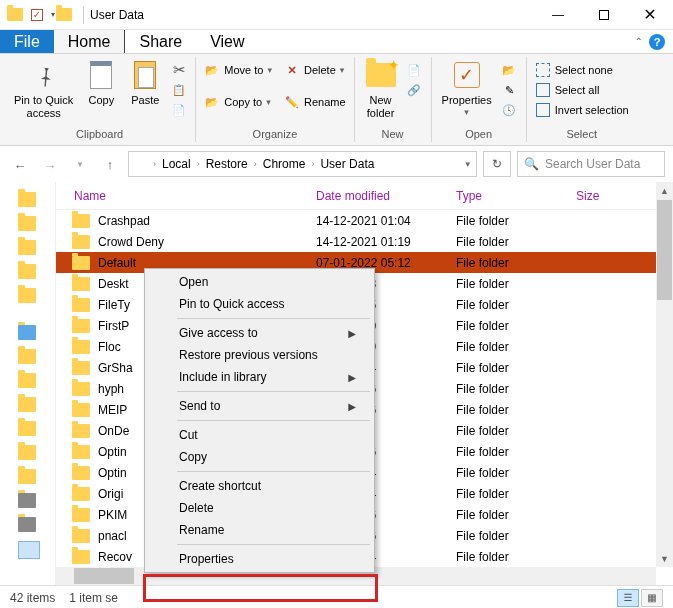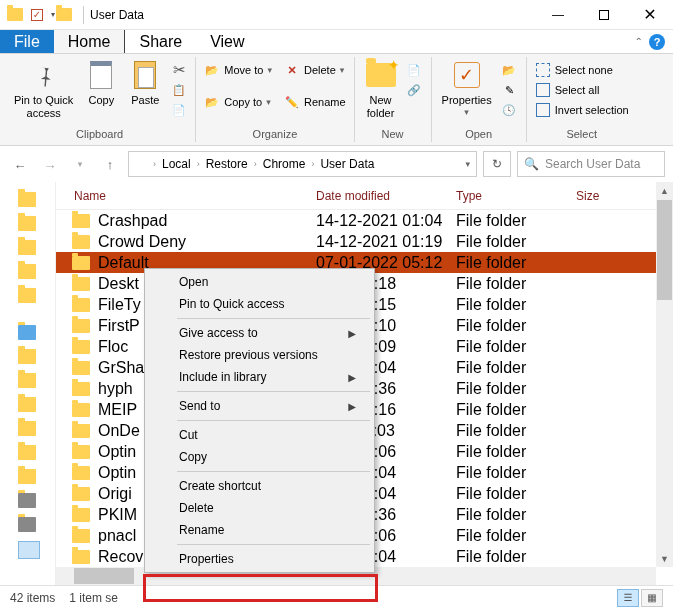--- a/index.html
+++ b/index.html
@@ -50,27 +50,27 @@
 .pathbox .car { color: #888; font-size: 9px; padding: 0 4px; }
 .refresh { width: 28px; height: 26px; border: 1px solid #ccc; display: flex; align-items: center; justify-content: center; color: #555; }
 .searchbox { width: 148px; height: 26px; border: 1px solid #ccc; display: flex; align-items: center; padding-left: 6px; color: #888; font-size: 12px; gap: 6px; }
 .content { display: flex; height: 403px; }
 .tree { width: 56px; padding: 10px 6px 0 18px; display: flex; flex-direction: column; gap: 9px; position: relative; }
 .tree::after { content: ""; position: absolute; right: 0; top: 0; bottom: 0; width: 1px; background: #eee; }
 .tree .ticon { width: 18px; height: 15px; background: #ffd255; border-radius: 1px; position: relative; flex-shrink: 0; }
 .tree .ticon:before { content: ""; position: absolute; top: -3px; left: 0; width: 7px; height: 3px; background: #ffd255; border-radius: 1px 1px 0 0; }
 .tree .sel { width: 22px; height: 18px; background: #cbe4f7; border: 1px solid #83b8e2; }
 .filelist { flex: 1; position: relative; overflow: hidden; }
-.cols { height: 28px; display: flex; align-items: center; border-bottom: 1px solid #eee; color: #7f1d1d; font-size: 12px; }
+.cols { height: 28px; display: flex; align-items: center; border-bottom: 1px solid #eee; color: #a21caf; font-size: 12px; }
 .col-name { width: 260px; padding-left: 18px; }
 .col-date { width: 140px; }
 .col-type { width: 120px; }
 .col-size { width: 60px; }
 .rows { }
-.row { height: 21px; display: flex; align-items: center; font-size: 16px; }
+.row { height: 21px; display: flex; align-items: center; font-size: 12px; }
 .row .fico { width: 18px; height: 14px; background: #ffd255; border-radius: 1px; position: relative; margin: 0 8px 0 16px; flex-shrink: 0; }
 .row .fico:before { content: ""; position: absolute; top: -3px; left: 0; width: 6px; height: 3px; background: #ffd255; border-radius: 1px 1px 0 0; }
 .row .rname { width: 218px; white-space: nowrap; overflow: hidden; }
 .row .rdate { width: 140px; }
 .row .rtype { width: 120px; }
 .row.selected { background: #c2410c; }
 .scrollv { position: absolute; top: 0; right: 0; width: 17px; bottom: 18px; background: #f0f0f0; }
 .scrollv .thumb { position: absolute; top: 18px; left: 1px; right: 1px; height: 100px; background: #c6c6c6; }
 .scrollv .ar { position: absolute; left: 0; right: 0; height: 17px; display: flex; align-items: center; justify-content: center; color: #666; font-size: 9px; }
 .scrollh { position: absolute; left: 0; right: 17px; bottom: 0; height: 18px; background: #f0f0f0; }

